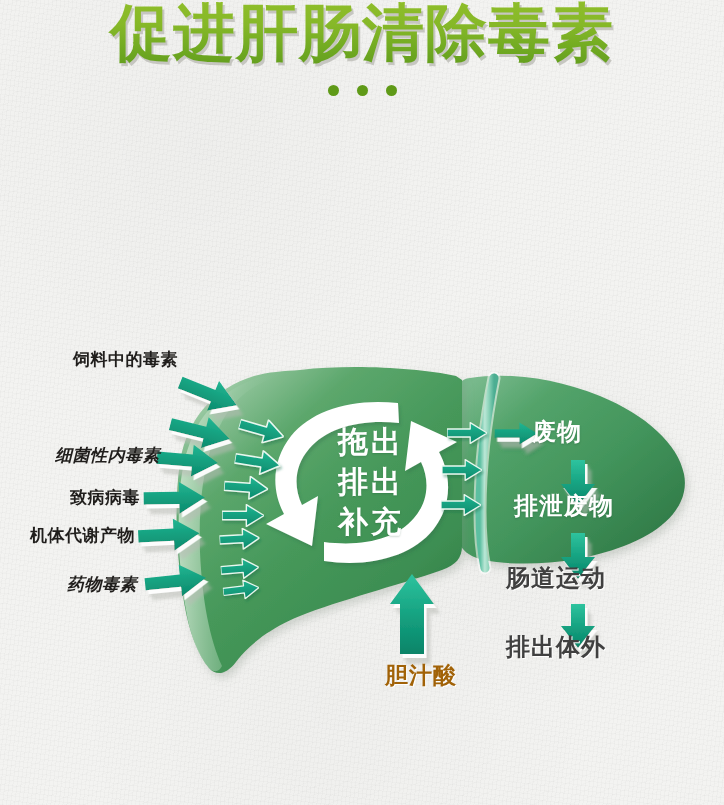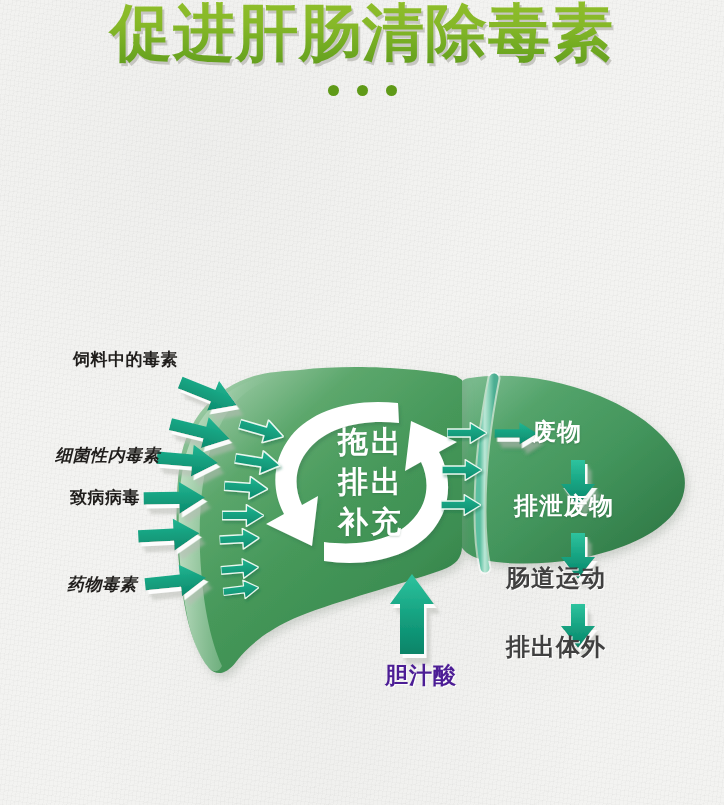--- a/index.html
+++ b/index.html
@@ -132,21 +132,21 @@
     text-shadow: 0 1px 2px rgba(20,70,40,0.22);
   }
 
   
   #bile-label {
     position: absolute;
     left: 356px;
     top: 648px;
     width: 130px;
     text-align: center;
-    color: #4c1d95;
+    color: #a16207;
     font-size: 23px;
     font-weight: bold;
     letter-spacing: 1px;
     text-shadow: 1px 1px 0 rgba(255,255,255,0.9);
   }
 </style>
 </head>
 <body>
 
 <div id="page">
@@ -338,20 +338,21 @@
       </g>
     </svg>
 
     <div class="left-label" style="left:28px; top:337px; width:150px;">饲料中的毒素</div>
 
 
     <div class="left-label" style="left:10px; top:433px; width:150px;font-style:italic;">细菌性内毒素</div>
 
     <div class="left-label" style="left:40px; top:475px; width:100px;">致病病毒</div>
 
+    <div class="left-label" style="left:10px; top:513px; width:125px;">机体代谢产物</div>
 
     <div class="left-label" style="left:52px; top:562px; width:85px;font-style:italic;">药物毒素</div>
 
     <div id="cycle-text">拖出
 排出
 补充</div>
 
     <div class="right-label on-liver" style="left:532px; top:407px;">废物</div>
 
     <div class="right-label on-liver" style="left:506px; top:481px;margin-left:8px;">排泄废物</div>

